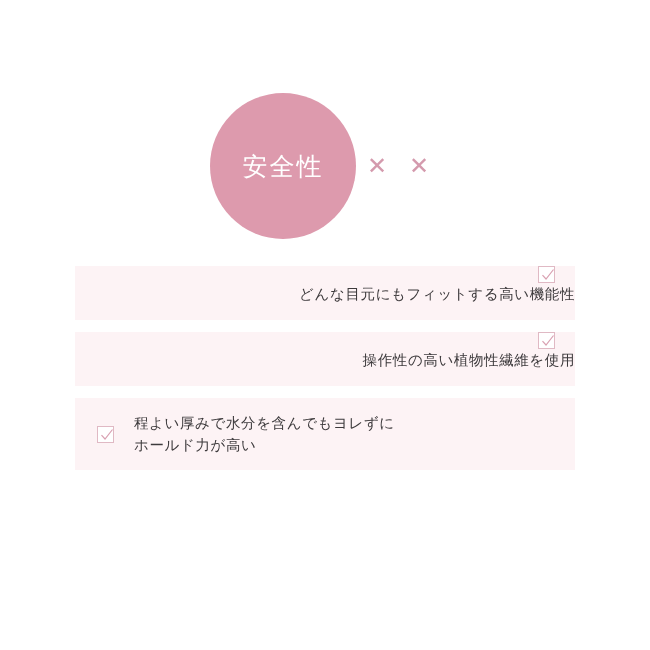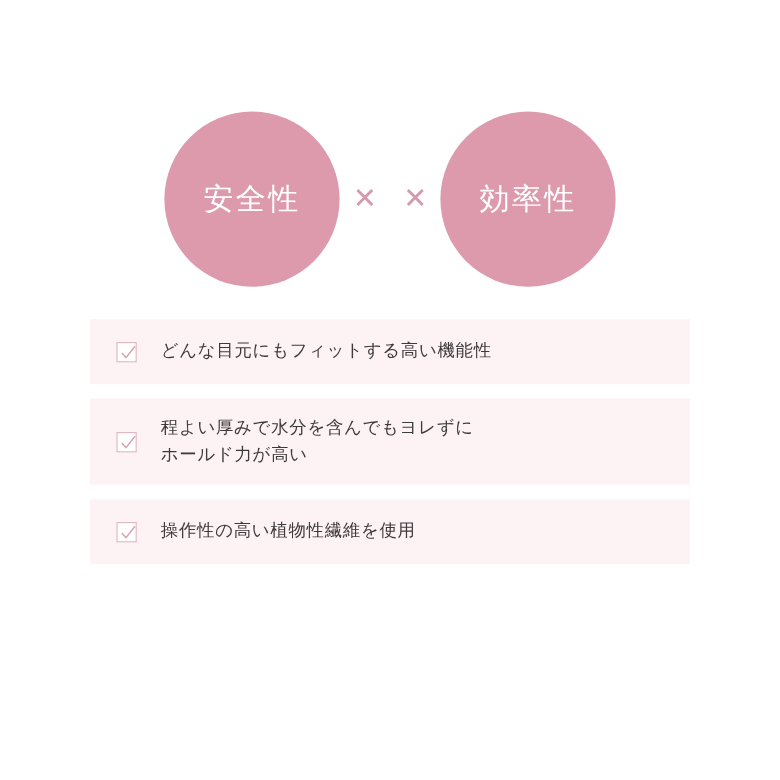--- a/index.html
+++ b/index.html
@@ -68,21 +68,21 @@
     width: 500px;
   }
   .feature-row {
     background: #fdf3f5;
     display: flex;
     align-items: flex-start;
     box-sizing: border-box;
     padding: 0 0 0 22px;
     margin-bottom: 12px;
   }
-  .feature-row.h1 { height: 54px; align-items: center; }
+  .feature-row.h1 { height: 54px; align-items: flex-end; flex-direction: column; }
   .feature-row.h2 { height: 72px; align-items: center; }
 
   .checkbox {
     flex: 0 0 auto;
     width: 17px;
     height: 17px;
     border: 1px solid #e0b9c4;
     background: #ffffff;
     position: relative;
     margin-right: 20px;
@@ -105,50 +105,47 @@
 <body>
 
 <div class="page">
 
   <div class="circles">
     <div class="circle">
       <span class="circle-label">安全性</span>
     </div>
     <div class="times">✕</div>
     <div class="times">✕</div>
-    <div class="circle">
-      <span class="circle-label">効率性</span>
-    </div>
   </div>
 
   <div class="features">
 
     <div class="feature-row h1">
       <span class="checkbox">
         <svg width="14" height="14" viewBox="0 0 14 14" aria-hidden="true">
           <path d="M1.5 7.2 L5 11 L12.5 1.5" fill="none" stroke="#d9a0b1" stroke-width="1.2"></path>
         </svg>
       </span>
       <span class="feature-text">どんな目元にもフィットする高い機能性</span>
     </div>
 
+    <div class="feature-row h1">
+      <span class="checkbox">
+        <svg width="14" height="14" viewBox="0 0 14 14" aria-hidden="true">
+          <path d="M1.5 7.2 L5 11 L12.5 1.5" fill="none" stroke="#d9a0b1" stroke-width="1.2"></path>
+        </svg>
+      </span>
+      <span class="feature-text">操作性の高い植物性繊維を使用</span>
+    </div>
+
     <div class="feature-row h2">
       <span class="checkbox">
         <svg width="14" height="14" viewBox="0 0 14 14" aria-hidden="true">
           <path d="M1.5 7.2 L5 11 L12.5 1.5" fill="none" stroke="#d9a0b1" stroke-width="1.2"></path>
         </svg>
       </span>
       <span class="feature-text">程よい厚みで水分を含んでもヨレずに
 ホールド力が高い</span>
     </div>
 
-    <div class="feature-row h1">
-      <span class="checkbox">
-        <svg width="14" height="14" viewBox="0 0 14 14" aria-hidden="true">
-          <path d="M1.5 7.2 L5 11 L12.5 1.5" fill="none" stroke="#d9a0b1" stroke-width="1.2"></path>
-        </svg>
-      </span>
-      <span class="feature-text">操作性の高い植物性繊維を使用</span>
-    </div>
-
 
   </div>
 </div>
 
 </body></html>

